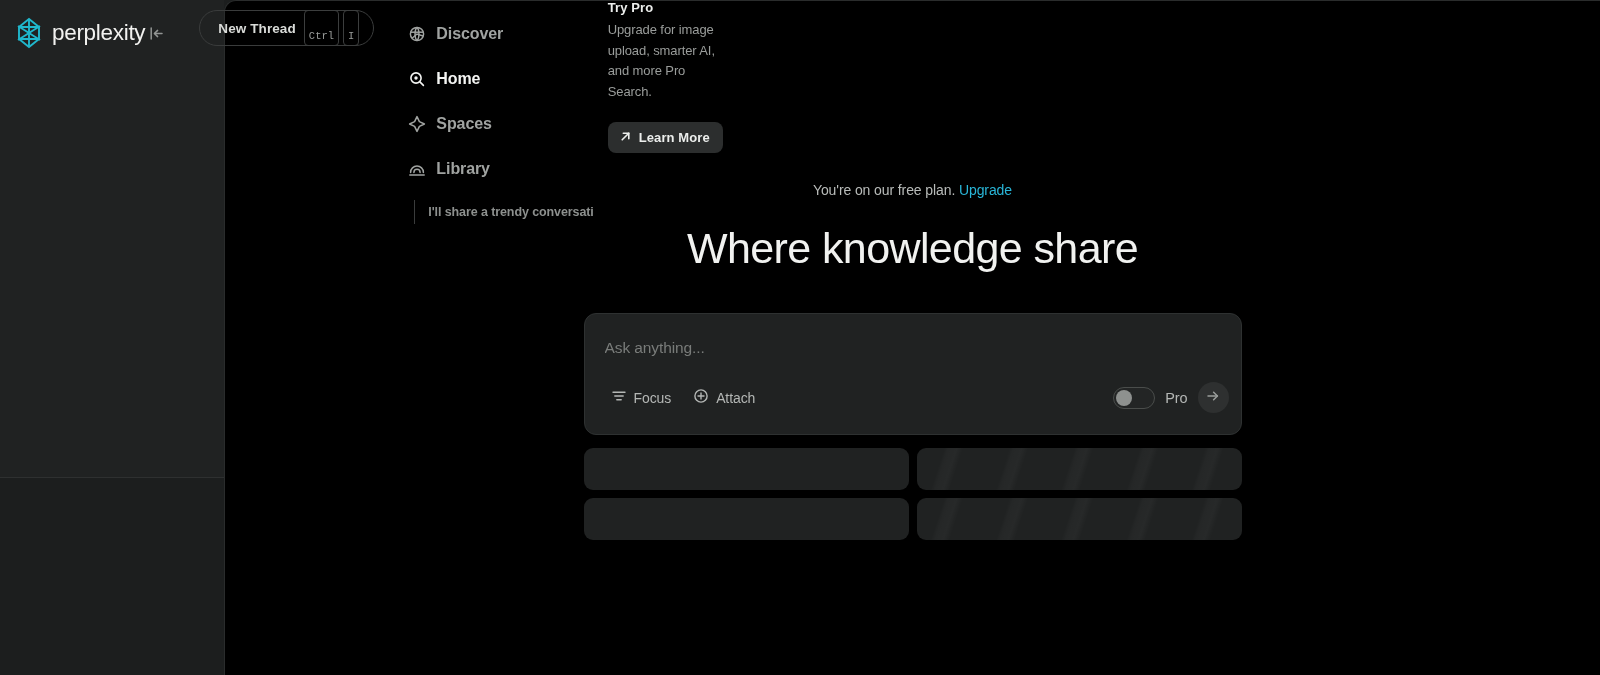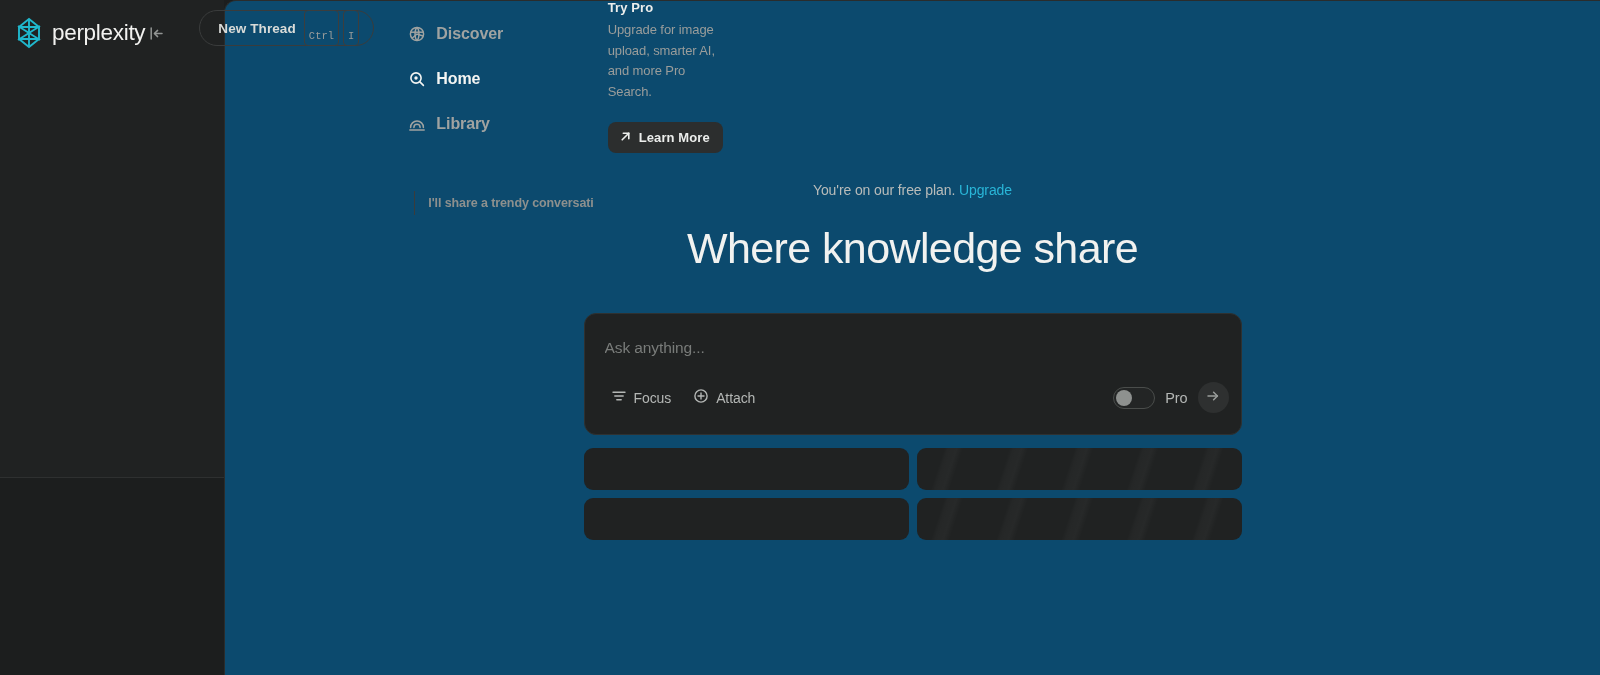--- a/index.html
+++ b/index.html
@@ -127,21 +127,20 @@
 
   .thread-list { margin-top: 1px; padding-left: 24px; }
   .thread-item {
     position: relative;
     display: flex;
     align-items: center;
     height: 24px;
     padding-left: 14px;
     cursor: pointer;
     overflow: hidden;
-    margin-top: 36px;
   }
   .thread-item::before {
     content: "";
     position: absolute;
     left: 0; top: 0; bottom: 0;
     width: 1px;
     background: #3a3c3c;
   }
   .thread-text {
     font-size: 12.5px;
@@ -187,21 +186,21 @@
     color: #eceeec;
     letter-spacing: .1px;
     white-space: nowrap;
   }
 
   
   .main {
     position: relative;
     flex: 1 1 auto;
     height: 675px;
-    background: #0c4a6e;
+    background: #000000;
     border-top: 1px solid #2a2c2c;
     border-left: 1px solid #2a2c2c;
     border-top-left-radius: 12px;
     overflow: hidden;
   }
 
   .center-col {
     position: absolute;
     left: 0; right: 0;
     top: 0;
@@ -403,20 +402,28 @@
         <span class="nav-icon">
           <svg width="18" height="18" viewBox="0 0 18 18" fill="none" stroke="currentColor" stroke-width="1.6" stroke-linecap="round">
             <circle cx="8" cy="8" r="5.1"></circle>
             <circle cx="8" cy="8" r="1.7" fill="currentColor" stroke="none"></circle>
             <path d="M11.9 11.9 L15.4 15.4"></path>
           </svg>
         </span>
         <span class="nav-label">Home</span>
       </div>
 
+      <div class="nav-item">
+        <span class="nav-icon">
+          <svg width="18" height="18" viewBox="0 0 18 18" fill="none" stroke="currentColor" stroke-width="1.5" stroke-linejoin="round">
+            <path d="M9 1.6 L11.4 6.6 L16.4 9 L11.4 11.4 L9 16.4 L6.6 11.4 L1.6 9 L6.6 6.6 Z"></path>
+          </svg>
+        </span>
+        <span class="nav-label">Spaces</span>
+      </div>
 
       <div class="nav-item">
         <span class="nav-icon">
           <svg width="18" height="18" viewBox="0 0 18 18" fill="none" stroke="currentColor" stroke-width="1.5" stroke-linecap="round">
             <path d="M2.6 12.4 A6.4 6.4 0 0 1 15.4 12.4"></path>
             <path d="M5.9 12.4 A3.1 3.1 0 0 1 12.1 12.4"></path>
             <path d="M1.8 14.9 H16.2"></path>
           </svg>
         </span>
         <span class="nav-label">Library</span>

